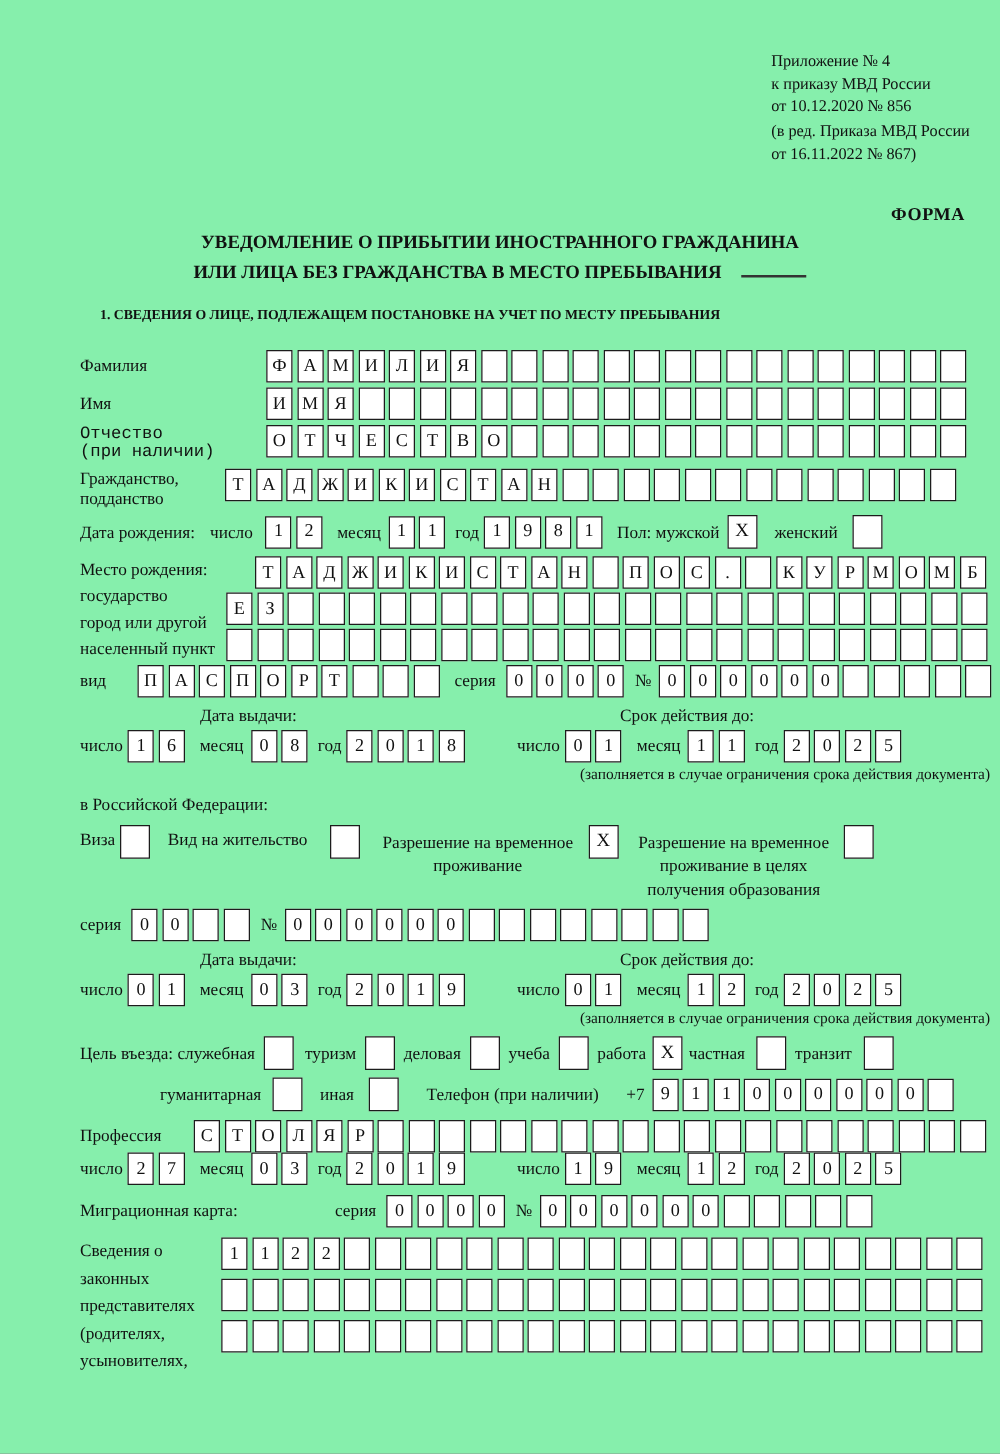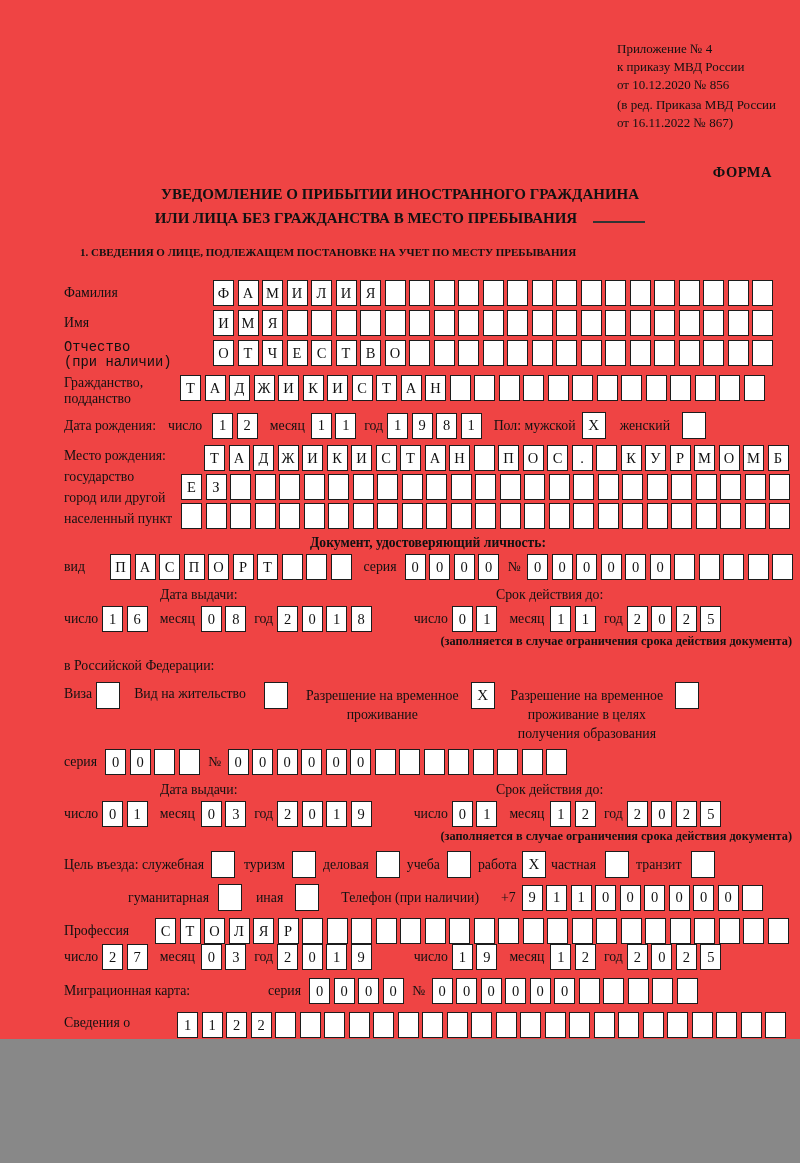--- a/index.html
+++ b/index.html
@@ -1,17 +1,17 @@
 <!DOCTYPE html>
 <html><head>
 <meta charset="utf-8">
 <style>
   html,body{margin:0;padding:0;background:#888;}
   .page{
-    width:800px;height:1039px;background:#ef4444;margin:0 auto;position:relative;
+    width:800px;height:1163px;background:#86efac;margin:0 auto;position:relative;
     font-family:"Liberation Serif","DejaVu Serif",serif;color:#111;overflow:hidden;
   }
   .appendix{position:absolute;left:617px;top:40px;font-size:13px;line-height:18px;}
   .appendix .gap{height:2px;}
   .forma{position:absolute;top:164px;right:28px;font-weight:bold;font-size:14.5px;letter-spacing:.5px;}
   .title{position:absolute;top:182px;left:0;width:100%;text-align:center;font-weight:bold;font-size:15px;line-height:24px;}
   .blank-line{display:inline-block;width:52px;border-bottom:2px solid #333;height:14px;margin-left:16px;}
   .section1{position:absolute;top:246px;left:64px;font-weight:bold;font-size:11px;margin-left:16px;}
   .body{position:absolute;top:280px;left:64px;width:728px;font-size:13.8px;}
   .row{display:flex;align-items:center;white-space:nowrap;}
@@ -21,21 +21,21 @@
     width:21px;height:26px;box-sizing:border-box;border:1.7px solid #1c1c1c;flex:none;
     display:flex;align-items:center;justify-content:center;font-size:14.5px;background:#fff;
   }
   .checkbox{
     width:24px;height:27px;box-sizing:border-box;border:1.7px solid #1c1c1c;flex:none;
     display:flex;align-items:center;justify-content:center;font-size:15px;background:#fff;
   }
   .lbl{flex:none;}
   .stack{display:flex;flex-direction:column;gap:3px;}
   .center-note{text-align:center;font-weight:bold;font-size:13.6px;margin:6px 0 3px 0;}
-  .note-right{text-align:right;font-size:12.3px;margin-top:2px;font-weight:bold;}
+  .note-right{text-align:right;font-size:12.3px;margin-top:2px;}
   .datelabels{position:relative;height:19px;font-size:13.8px;}
   .datelabels span{position:absolute;}
   .opt-center{text-align:center;white-space:normal;line-height:19px;}
 </style>
 </head>
 <body>
 
 <div class="page">
 
   <div class="appendix">
@@ -290,21 +290,20 @@
             <span class="cell"></span>
             <span class="cell"></span>
             <span class="cell"></span>
             <span class="cell"></span>
             <span class="cell"></span>
             <span class="cell"></span>
           </span>
       </span>
     </div>
 
-    <div class="center-note">Документ, удостоверяющий личность:</div>
 
     <div class="row" style="margin-bottom:7px;">
       <span class="lbl" style="width:46px;">вид</span>
       <span class="cells">
           <span class="cell">П</span>
           <span class="cell">А</span>
           <span class="cell">С</span>
           <span class="cell">П</span>
           <span class="cell">О</span>
           <span class="cell">Р</span>

